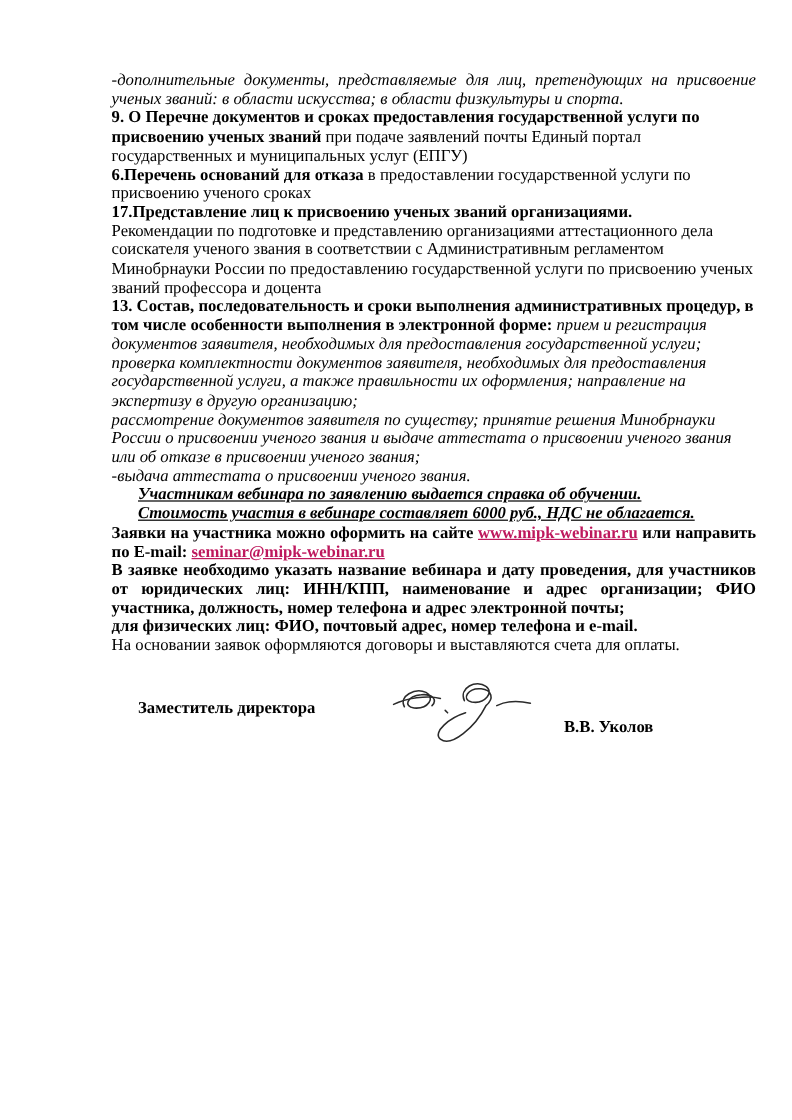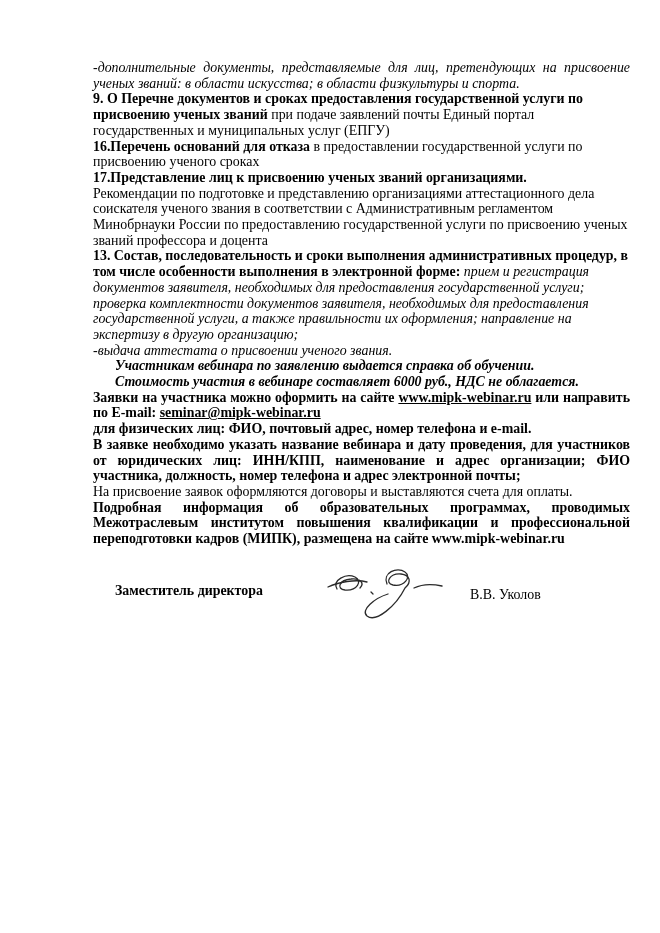--- a/index.html
+++ b/index.html
@@ -18,94 +18,94 @@
     top: 60px;
     width: 537px;
     font-size: 13.9px;
     line-height: 15.7px;
   }
   .doc p { margin: 0; padding: 0; }
   .b  { font-weight: bold; }
   .i  { font-style: italic; }
   .bi { font-weight: bold; font-style: italic; }
   .just { text-align: justify; text-align-last: left; }
-  .ind  { text-indent: 22px; }
+  .ind  { text-indent: 22px; text-decoration: underline; }
   a.link {
-    color: #000000;
+    color: #be185d;
     text-decoration: underline;
     font-weight: bold;
     cursor: pointer;
   }
   .sig-row {
     position: relative;
     margin-top: 24px;
     height: 70px;
   }
   .sig-title { position: absolute; left: 22px;  top: 12px; font-weight: bold; }
-  .sig-name  { position: absolute; left: 377px; top: 16px; font-weight: normal; }
+  .sig-name  { position: absolute; left: 377px; top: 28px; font-weight: bold; }
   .sig-mark  { position: absolute; left: 228px; top: -6px; }
 </style>
 </head>
 <body>
 
 <div class="page">
   <div class="doc">
 
     <p class="i just">
       <span>-дополнительные документы, представляемые для лиц, претендующих на присвоение ученых званий: в области искусства; в области физкультуры и спорта.</span>
     </p>
 
     <p>
       <span class="b">9. О Перечне документов и сроках предоставления государственной услуги по присвоению ученых званий</span><span> при подаче заявлений почты Единый портал государственных и муниципальных услуг (ЕПГУ)</span>
     </p>
 
     <p>
-      <span class="b">16.Перечень оснований для отказа</span><span> в предоставлении государственной услуги по присвоению ученого сроках</span>
+      <span class="b">6.Перечень оснований для отказа</span><span> в предоставлении государственной услуги по присвоению ученого сроках</span>
     </p>
 
 
     <p>
       <span class="b">17.Представление лиц к присвоению ученых званий организациями.</span>
     </p>
     <p>
       <span>Рекомендации по подготовке и представлению организациями аттестационного дела соискателя ученого звания в соответствии с Административным регламентом Минобрнауки России по предоставлению государственной услуги по присвоению ученых званий профессора и доцента</span>
     </p>
 
     <p>
       <span class="b">13. Состав, последовательность и сроки выполнения административных процедур, в том числе особенности выполнения в электронной форме: </span><span class="i">прием и регистрация документов заявителя, необходимых для предоставления государственной услуги; проверка комплектности документов заявителя, необходимых для предоставления государственной услуги, а также правильности их оформления; направление на экспертизу в другую организацию;</span>
+    </p>
+    <p class="i">
+      <span>рассмотрение документов заявителя по существу; принятие решения Минобрнауки России о присвоении ученого звания и выдаче аттестата о присвоении ученого звания или об отказе в присвоении ученого звания;</span>
     </p>
     <p class="i">
       <span>-выдача аттестата о присвоении ученого звания.</span>
     </p>
 
     <p class="bi ind">
       <span>Участникам вебинара по заявлению выдается справка об обучении.</span>
     </p>
     <p class="bi ind">
       <span>Стоимость участия в вебинаре составляет 6000 руб., НДС не облагается.</span>
     </p>
 
     <p class="b just">
       <span>Заявки на участника можно оформить на сайте </span><a class="link">www.mipk-webinar.ru</a><span> или направить по E-mail: </span><a class="link">seminar@mipk-webinar.ru</a>
     </p>
 
+    <p class="b just">
+      <span>В заявке необходимо указать название вебинара и дату проведения, для участников от юридических лиц: ИНН/КПП, наименование и адрес организации; ФИО участника, должность, номер телефона и адрес электронной почты;</span>
+    </p>
     <p class="b">
       <span>для физических лиц: ФИО, почтовый адрес, номер телефона и e-mail.</span>
     </p>
-    <p class="b just">
-      <span>В заявке необходимо указать название вебинара и дату проведения, для участников от юридических лиц: ИНН/КПП, наименование и адрес организации; ФИО участника, должность, номер телефона и адрес электронной почты;</span>
+
+    <p>
+      <span>На основании заявок оформляются договоры и выставляются счета для оплаты.</span>
     </p>
 
-    <p>
-      <span>На присвоение заявок оформляются договоры и выставляются счета для оплаты.</span>
-    </p>
-
-    <p class="b just">
-      <span>Подробная информация об образовательных программах, проводимых Межотраслевым институтом повышения квалификации и профессиональной переподготовки кадров (МИПК), размещена на сайте www.mipk-webinar.ru</span>
-    </p>
 
 
     <div class="sig-row">
       <span class="sig-title">Заместитель директора</span>
       <span class="sig-mark">
         <svg width="132" height="66" viewBox="0 0 132 66" xmlns="http://www.w3.org/2000/svg">
           <g fill="none" stroke="#2b2b2b" stroke-width="1.3" stroke-linecap="round">
             <path d="M16,24 C11,15 25,8 34,12 C42,16 36,26 24,25 C15,24 18,15 30,14 C39,13 44,18 39,23"></path>
             <path d="M7,22 C17,17 35,14 46,17"></path>
             <path d="M50,27 l2,2"></path>

